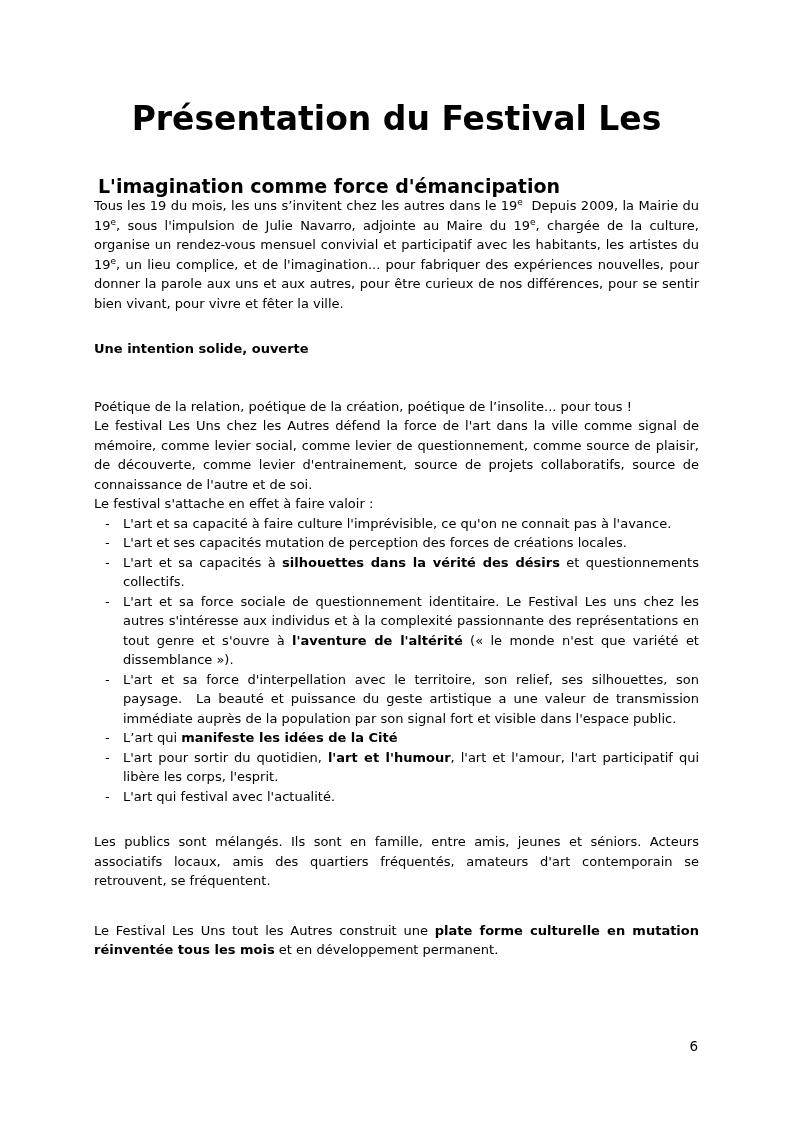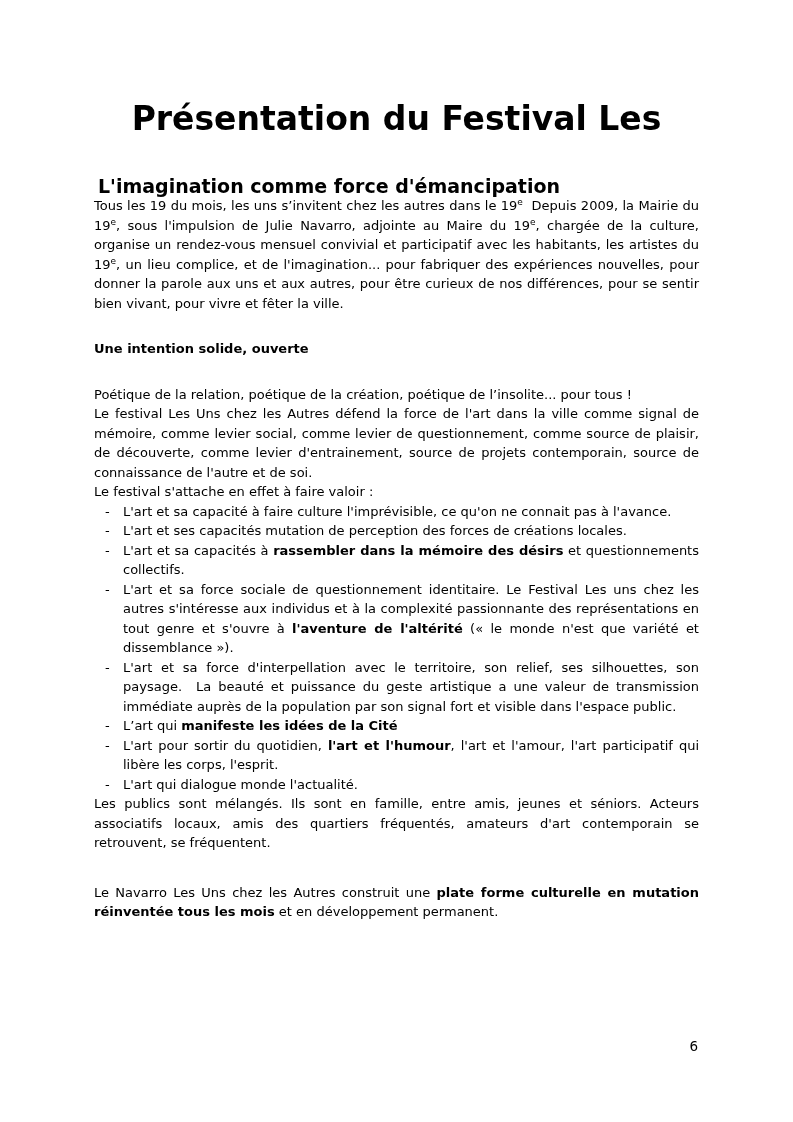--- a/index.html
+++ b/index.html
@@ -31,31 +31,31 @@
   }
   p { margin: 0; font-size: 13px; line-height: 19.5px; }
   .just { text-align: justify; }
   .intro-paragraph { }
   .sub-heading {
     margin: 26px 0 16px 0;
     font-size: 13px;
     line-height: 19.5px;
     font-weight: bold;
   }
-  .poetique-line { margin-top: 26px; }
+  .poetique-line { margin-top: 38px; }
   .bullet-list { list-style: none; margin: 0; padding: 0; }
   .bullet-list li {
     position: relative;
     padding-left: 29px;
     font-size: 13px;
     line-height: 19.5px;
     text-align: justify;
   }
   .bullet-list .dash { position: absolute; left: 11px; top: 0; }
-  .publics-paragraph { }
+  .publics-paragraph { margin-top: 26px; }
   .plateforme-paragraph { margin-top: 30px; }
   .b { font-weight: bold; }
   sup { font-size: 9px; line-height: 0; vertical-align: super; }
   .page-number {
     position: absolute;
     top: 1037px;
     right: 95px;
     font-size: 13.5px;
     line-height: 19.5px;
   }
@@ -69,33 +69,33 @@
     <span class="title-line">Présentation du Festival Les</span>
   </h1>
 
   <h2 class="section-heading">L'imagination comme force d'émancipation</h2>
 
   <p class="intro-paragraph just"><span>Tous les 19 du mois, les uns s’invitent chez les autres dans le 19</span><sup>e</sup><span>&nbsp; Depuis 2009, la Mairie du 19</span><sup>e</sup><span>, sous l'impulsion de Julie Navarro, adjointe au Maire du 19</span><sup>e</sup><span>, chargée de la culture, organise un rendez-vous mensuel convivial et participatif avec les habitants, les artistes du 19</span><sup>e</sup><span>, un lieu complice, et de l'imagination... pour fabriquer des expériences nouvelles, pour donner la parole aux uns et aux autres, pour être curieux de nos différences, pour se sentir bien vivant, pour vivre et fêter la ville.</span></p>
 
   <h3 class="sub-heading">Une intention solide, ouverte</h3>
 
   <p class="poetique-line">Poétique de la relation, poétique de la création, poétique de l’insolite... pour tous !</p>
-  <p class="just">Le festival Les Uns chez les Autres défend la force de l'art dans la ville comme signal de mémoire, comme levier social, comme levier de questionnement, comme source de plaisir, de découverte, comme levier d'entrainement, source de projets contemporain, source de connaissance de l'autre et de soi.</p>
+  <p class="just">Le festival Les Uns chez les Autres défend la force de l'art dans la ville comme signal de mémoire, comme levier social, comme levier de questionnement, comme source de plaisir, de découverte, comme levier d'entrainement, source de projets collaboratifs, source de connaissance de l'autre et de soi.</p>
   <p>Le festival s'attache en effet à faire valoir :</p>
 
   <ul class="bullet-list">
       <li><span class="dash">-</span><span><span>L'art et sa capacité à faire culture l'imprévisible, ce qu'on ne connait pas à l'avance.</span></span></li>
       <li><span class="dash">-</span><span><span>L'art et ses capacités mutation de perception des forces de créations locales.</span></span></li>
-      <li><span class="dash">-</span><span><span>L'art et sa capacités à </span><span class="b">rassembler dans la mémoire des désirs</span><span> et questionnements collectifs.</span></span></li>
+      <li><span class="dash">-</span><span><span>L'art et sa capacités à </span><span class="b">silhouettes dans la vérité des désirs</span><span> et questionnements collectifs.</span></span></li>
       <li><span class="dash">-</span><span><span>L'art et sa force sociale de questionnement identitaire. Le Festival Les uns chez les autres s'intéresse aux individus et à la complexité passionnante des représentations en tout genre et s'ouvre à </span><span class="b">l'aventure de l'altérité</span><span> (« le monde n'est que variété et dissemblance »).</span></span></li>
       <li><span class="dash">-</span><span><span>L'art et sa force d'interpellation avec le territoire, son relief, ses silhouettes, son paysage.&nbsp; La beauté et puissance du geste artistique a une valeur de transmission immédiate auprès de la population par son signal fort et visible dans l'espace public.</span></span></li>
       <li><span class="dash">-</span><span><span>L’art qui </span><span class="b">manifeste les idées de la Cité</span></span></li>
       <li><span class="dash">-</span><span><span>L'art pour sortir du quotidien, </span><span class="b">l'art et l'humour</span><span>, l'art et l'amour, l'art participatif qui libère les corps, l'esprit.</span></span></li>
-      <li><span class="dash">-</span><span><span>L'art qui dialogue monde l'actualité.</span></span></li>
+      <li><span class="dash">-</span><span><span>L'art qui festival avec l'actualité.</span></span></li>
     </ul>
 
   <p class="publics-paragraph just">Les publics sont mélangés. Ils sont en famille, entre amis, jeunes et séniors. Acteurs associatifs locaux, amis des quartiers fréquentés, amateurs d'art contemporain se retrouvent, se fréquentent.</p>
 
-  <p class="plateforme-paragraph just"><span>Le Navarro Les Uns chez les Autres construit une </span><span class="b">plate forme culturelle en mutation réinventée tous les mois</span><span> et en développement permanent.</span></p>
+  <p class="plateforme-paragraph just"><span>Le Festival Les Uns tout les Autres construit une </span><span class="b">plate forme culturelle en mutation réinventée tous les mois</span><span> et en développement permanent.</span></p>
 
   <div class="page-number">6</div>
 
 </div>
 
 </body></html>

